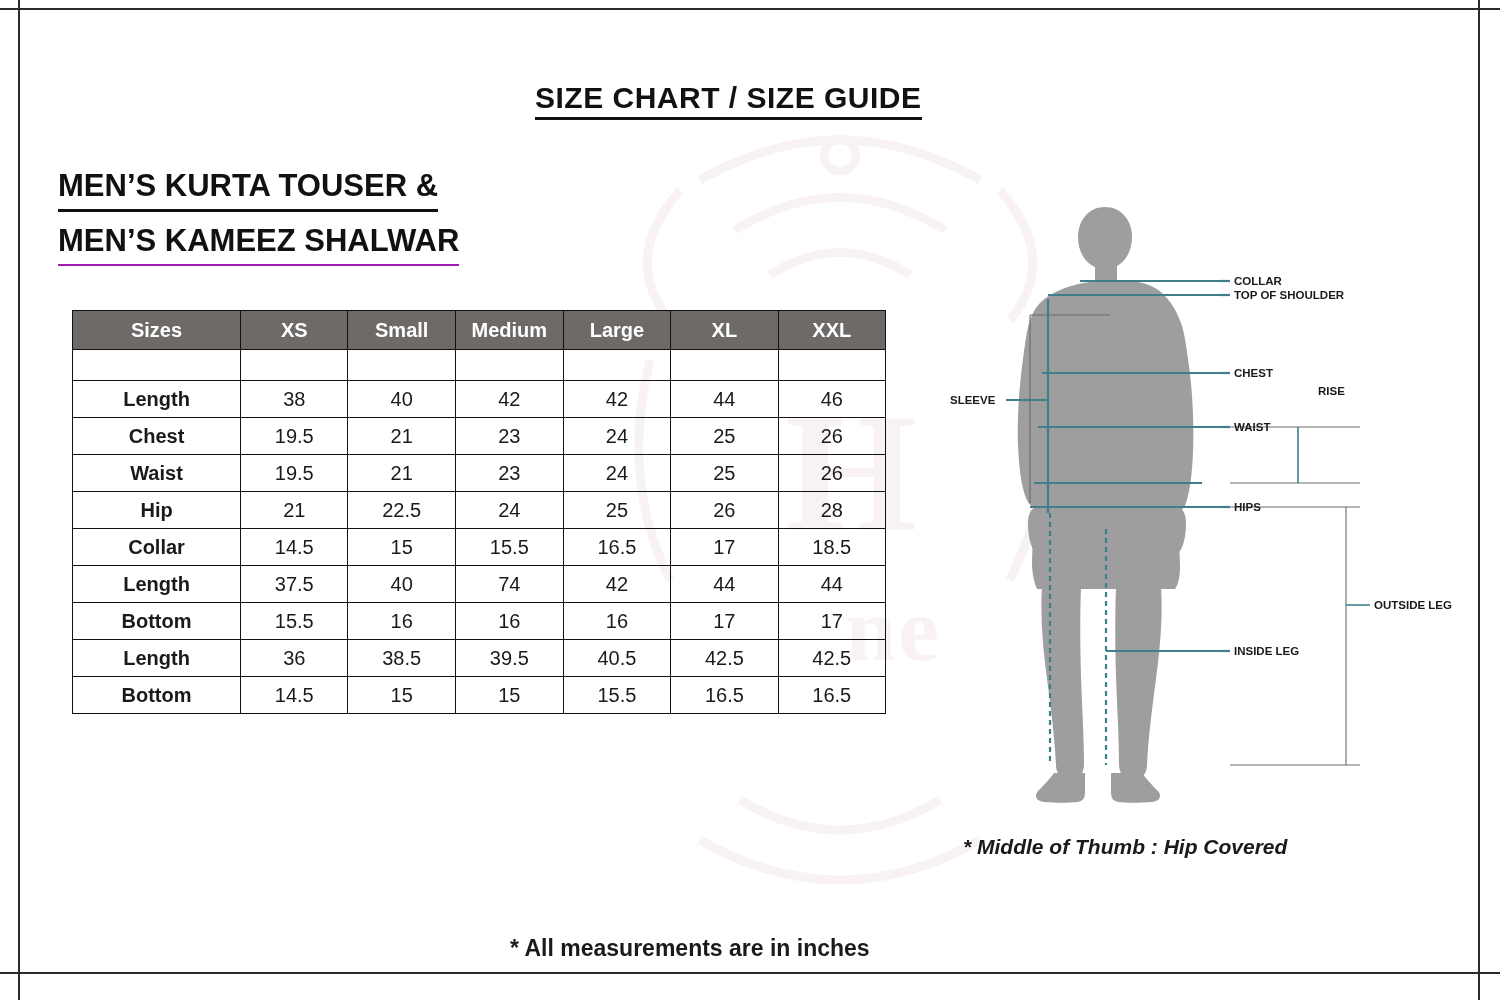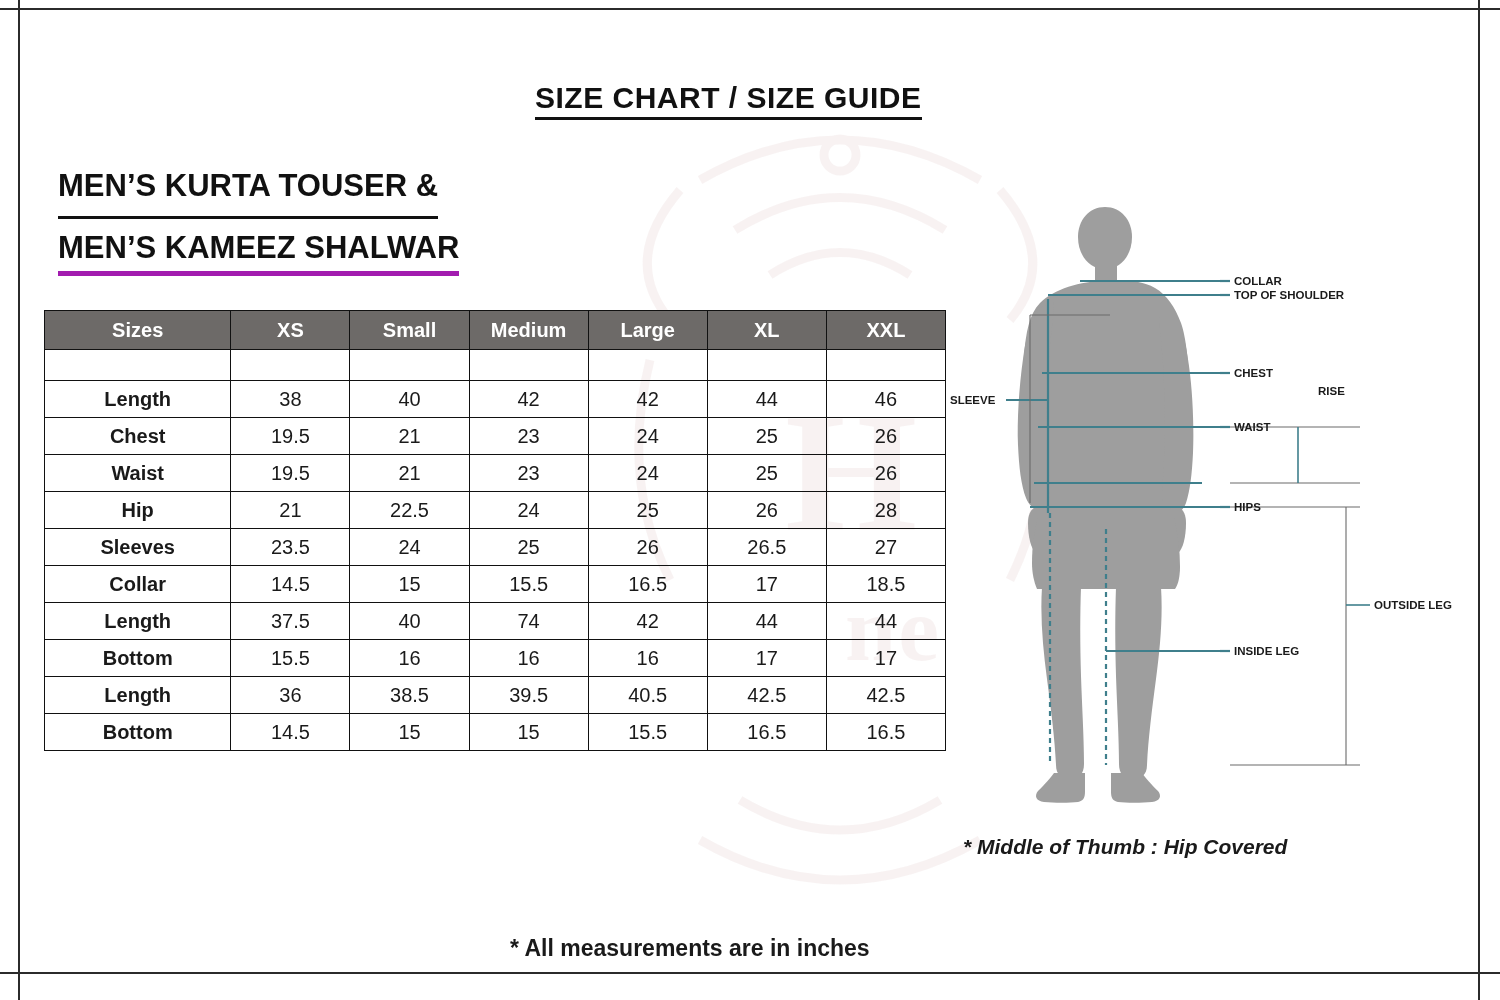--- a/index.html
+++ b/index.html
@@ -74,35 +74,35 @@
     position: absolute;
     left: 58px; top: 165px;
     font-size: 31px;
     font-weight: bold;
     line-height: 1.38;
     color: #111;
   }
   .sub-title .l1 {
     display: inline-block;
     border-bottom: 3px solid #111;
-    padding-bottom: 8px;
+    padding-bottom: 1px;
   }
   .sub-title .l2 {
     display: inline-block;
-    border-bottom: 5px solid #a21caf;
+    border-bottom: 2px solid #a21caf;
     padding-bottom: 1px;
     margin-top: 8px;
   }
 
   
   .size-table {
     position: absolute;
-    left: 44px; top: 310px;
+    left: 72px; top: 310px;
     border-collapse: collapse;
-    width: 902px;
+    width: 814px;
   }
   .size-table td, .size-table th {
     border: 1px solid #111;
     text-align: center;
     font-size: 20px;
     height: 36px;
     padding: 0;
     color: #1a1a1a;
   }
   .size-table thead th {
@@ -247,29 +247,20 @@
     <tr>
       <td class="row-label">Hip</td>
       <td>21</td>
       <td>22.5</td>
       <td>24</td>
       <td>25</td>
       <td>26</td>
       <td>28</td>
     </tr>
     <tr>
-      <td class="row-label">Sleeves</td>
-      <td>23.5</td>
-      <td>24</td>
-      <td>25</td>
-      <td>26</td>
-      <td>26.5</td>
-      <td>27</td>
-    </tr>
-    <tr>
       <td class="row-label">Collar</td>
       <td>14.5</td>
       <td>15</td>
       <td>15.5</td>
       <td>16.5</td>
       <td>17</td>
       <td>18.5</td>
     </tr>
 
     <tr>

